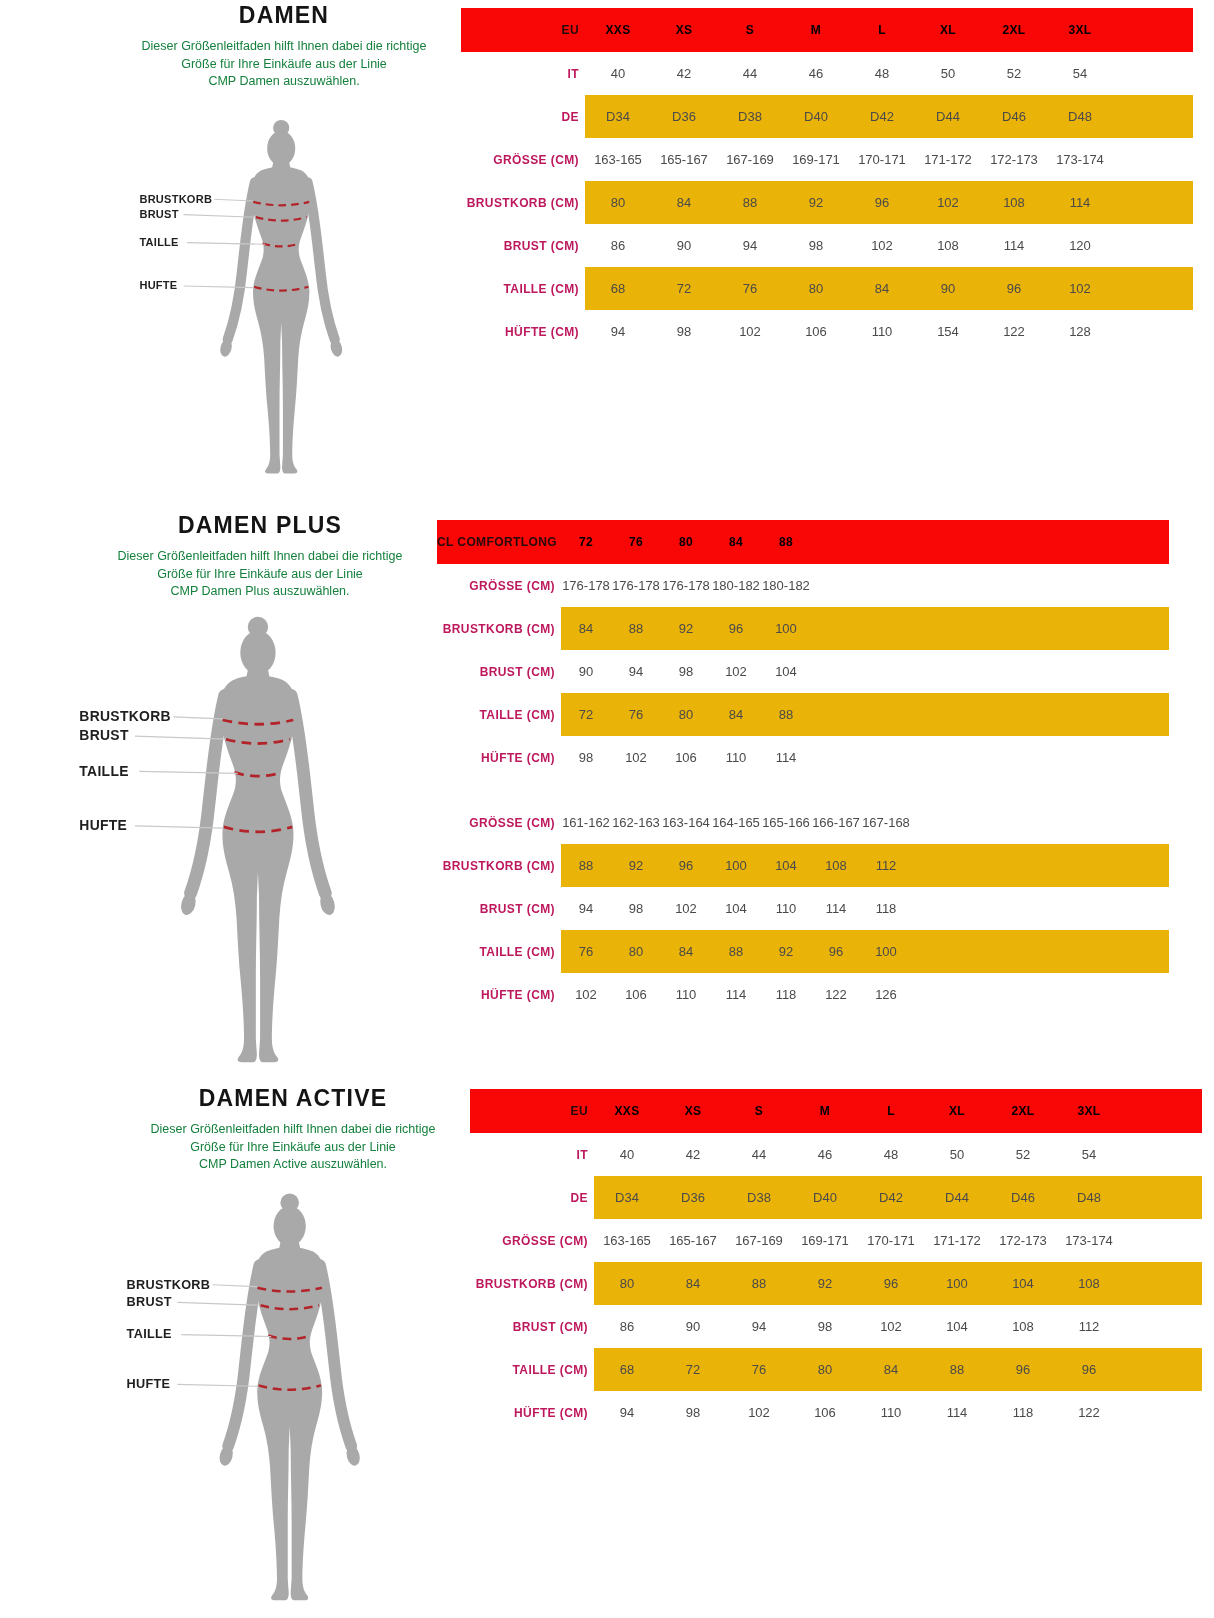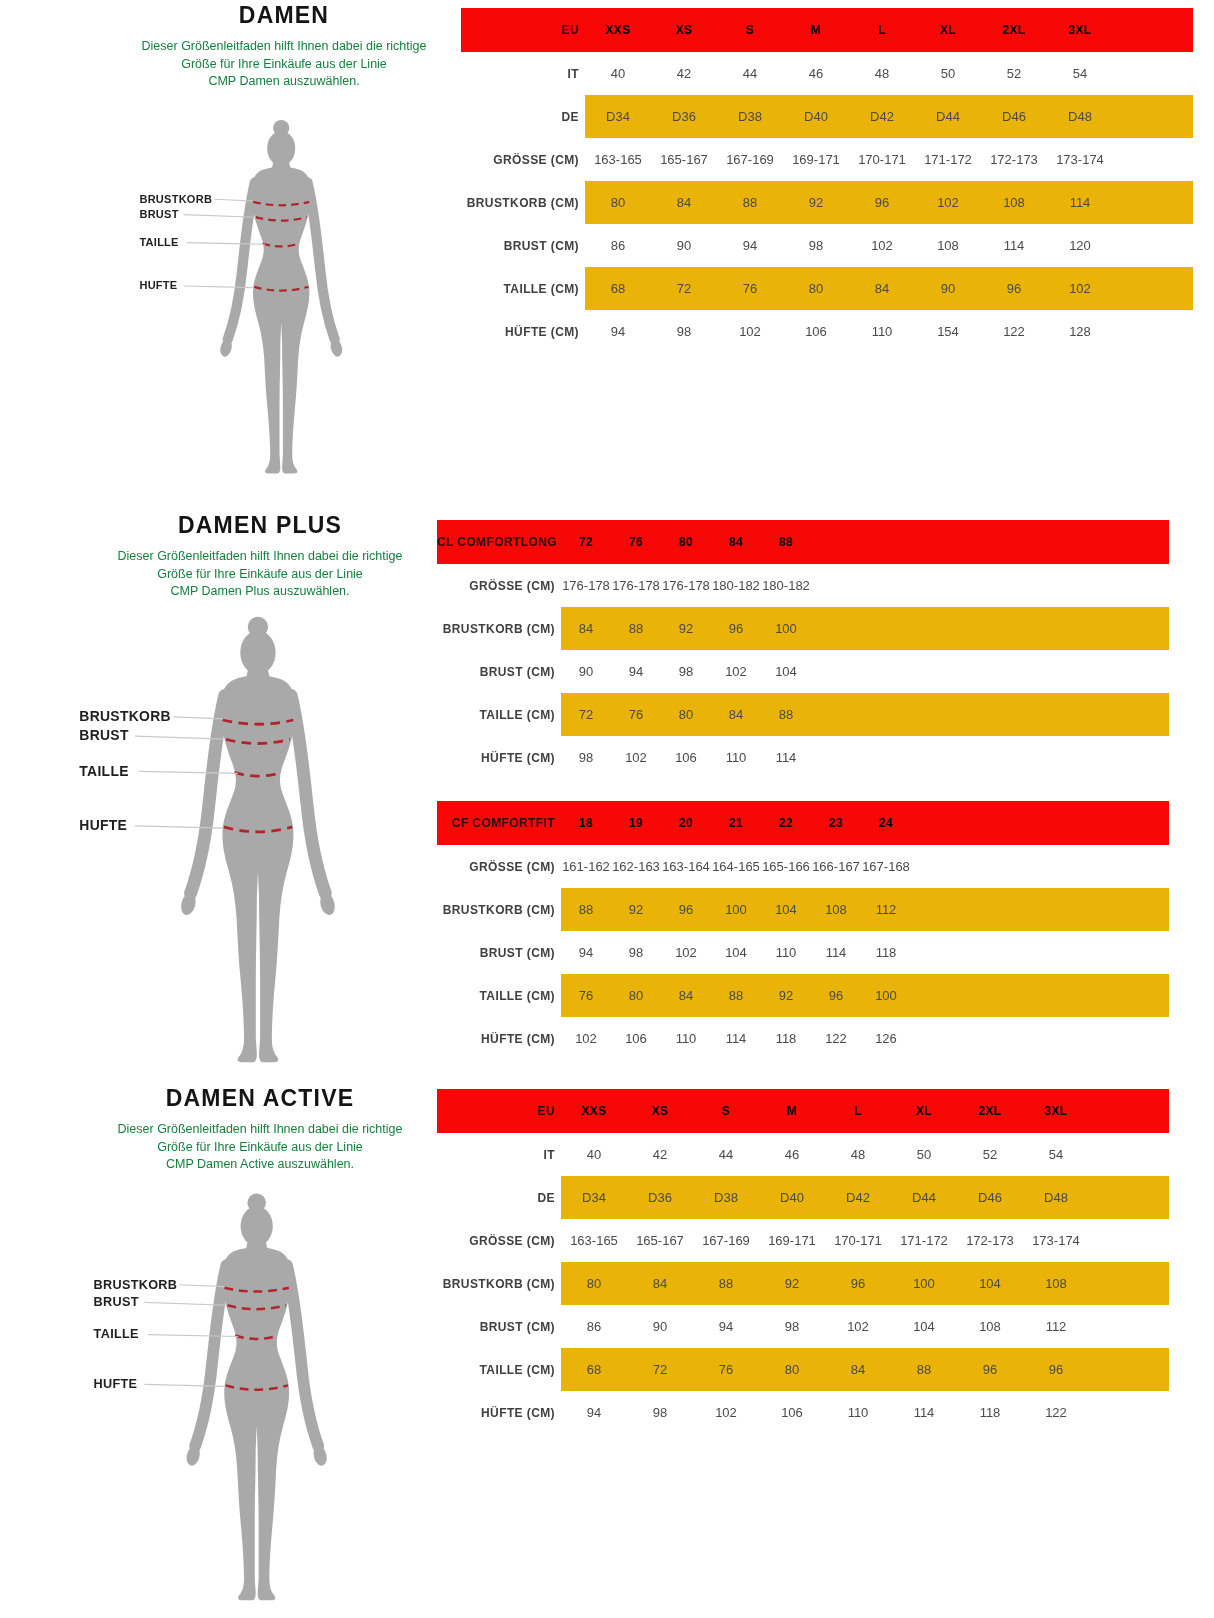--- a/index.html
+++ b/index.html
@@ -4,21 +4,21 @@
 <style>
   * { margin:0; padding:0; box-sizing:border-box; }
   body { background:#fff; }
   .page {
     position:relative; width:1214px; height:1618px; background:#ffffff;
     font-family:"Liberation Sans", sans-serif; overflow:hidden; margin:0 auto;
   }
   .section { position:absolute; left:0; width:1214px; display:flex; }
   #sec1 { top:0;margin-left:24px; }
   #sec2 { top:512px; }
-  #sec3 { top:1085px; }
+  #sec3 { top:1085px;padding-left:33px; }
 
   .leftcol { width:437px; flex-shrink:0; padding-left:90px; }
   .left-inner { width:340px; text-align:center; }
   .sec-title {
     font-size:23px; font-weight:bold; letter-spacing:1.2px; color:#141414;
     margin:2px 0 9px 0;
   }
   .sec-title.pad-top { margin-top:0; }
   .sec-subtitle { font-size:12.5px; color:#15803d; line-height:1.4; }
   .sec-subtitle span { display:block; }
@@ -36,21 +36,21 @@
   #sec1 .rightcol { padding-top:8px; }
   #sec2 .rightcol { padding-top:8px; }
   #sec3 .rightcol { padding-top:4px; }
 
   .size-table { width:652px; }
   .table-gap { height:22px; }
   .t-row { display:flex; align-items:center; height:43px; width:732px; }
   .t-row.t-head { height:44px; background:#f90606; }
   .t-label {
     width:118px; flex-shrink:0; text-align:right; font-size:12px; font-weight:bold;
-    color:#404040; letter-spacing:0.4px; white-space:nowrap;
+    color:#be185d; letter-spacing:0.4px; white-space:nowrap;
   }
   .t-head .t-label { color:#260b0b; }
   .t-values { flex:1; height:100%; display:flex; align-items:center; margin-left:6px; }
   .t-row.striped .t-values { background:#eab308; }
   .t-head .t-values { background:transparent; }
   .t-cell { width:66px; text-align:center; font-size:13px; color:#4a4a4a; }
   .cols-narrow .t-cell { width:50px; }
   .t-head .t-cell { font-weight:bold; font-size:12px; color:#000000; letter-spacing:0.3px; }
 </style>
 </head>
@@ -330,32 +330,20 @@
               <div class="t-cell">98</div>
               <div class="t-cell">102</div>
               <div class="t-cell">106</div>
               <div class="t-cell">110</div>
               <div class="t-cell">114</div>
             </div>
           </div>
         </div>
       <div class="table-gap"></div>
       <div class="size-table cols-narrow">
-          <div class="t-row t-head">
-            <div class="t-label">CF COMFORTFIT</div>
-            <div class="t-values">
-              <div class="t-cell">18</div>
-              <div class="t-cell">19</div>
-              <div class="t-cell">20</div>
-              <div class="t-cell">21</div>
-              <div class="t-cell">22</div>
-              <div class="t-cell">23</div>
-              <div class="t-cell">24</div>
-            </div>
-          </div>
           <div class="t-row">
             <div class="t-label">GRÖSSE (CM)</div>
             <div class="t-values">
               <div class="t-cell">161-162</div>
               <div class="t-cell">162-163</div>
               <div class="t-cell">163-164</div>
               <div class="t-cell">164-165</div>
               <div class="t-cell">165-166</div>
               <div class="t-cell">166-167</div>
               <div class="t-cell">167-168</div>

